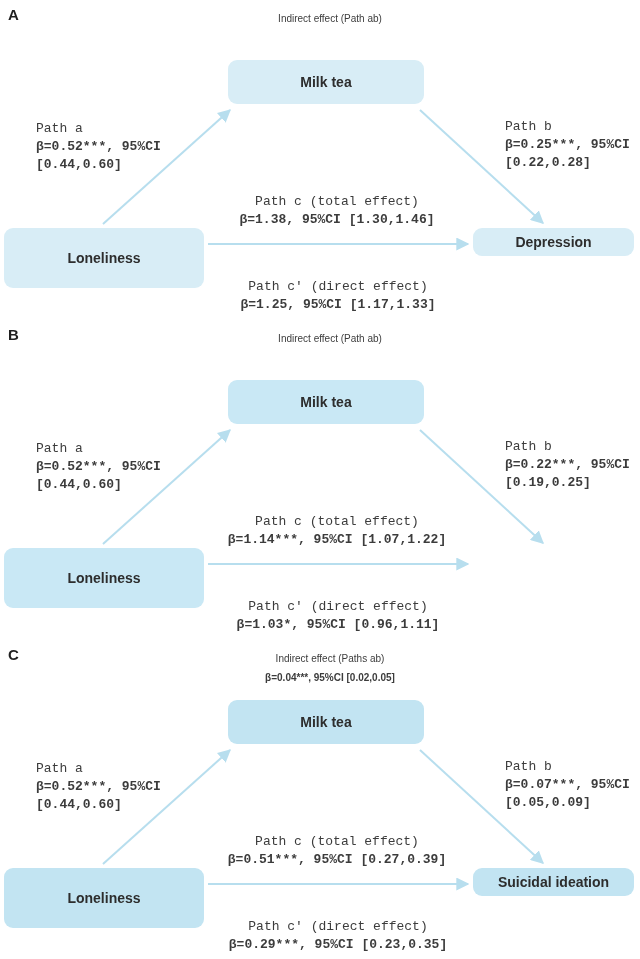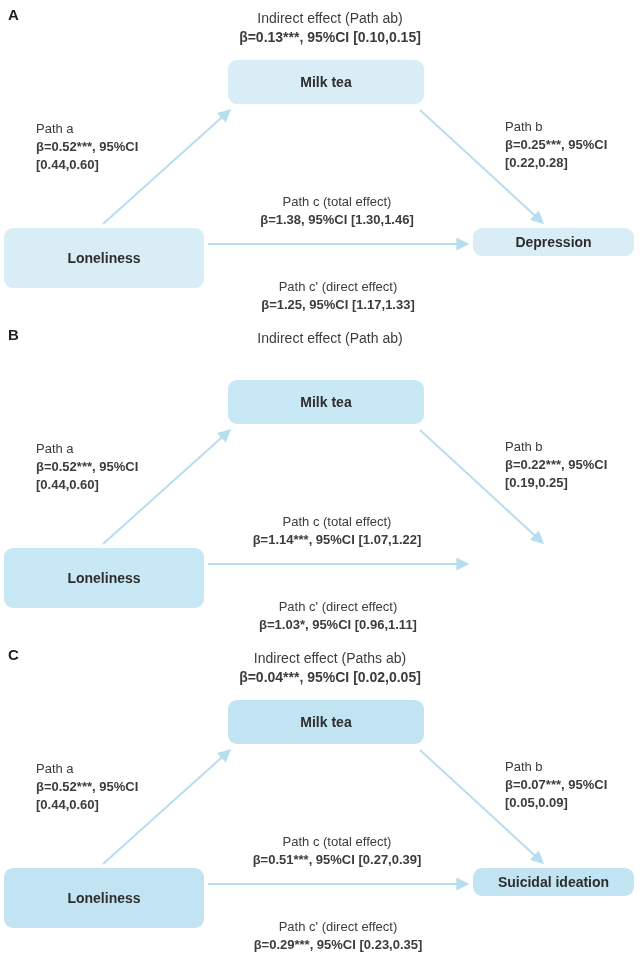--- a/index.html
+++ b/index.html
@@ -16,37 +16,37 @@
   #panel-b { top: 320px; height: 320px; }
   #panel-c { top: 640px; height: 319px; }
 
   .panel-letter {
     position: absolute; top: 6px; left: 8px;
     font-weight: bold; font-size: 15px; color: #1f1f1f;
   }
 
   .indirect {
     position: absolute; top: 9px; left: 150px; width: 360px;
-    text-align: center; font-size: 14px; line-height: 19px;
+    text-align: center; font-size: 10px; line-height: 19px;
   }
   .val { font-weight: bold; }
 
   .box {
     position: absolute; border-radius: 9px;
     display: flex; align-items: center; justify-content: center;
     font-weight: bold; font-size: 14px; color: #2d2d2d; text-align: center;
   }
   .tone-a .box { background: var(--box-a, #d8edf6); }
   .tone-b .box { background: var(--box-b, #c9e8f5); }
   .tone-c .box { background: var(--box-c, #c2e4f2); }
   .box.mediator  { left: 228px; top: 60px;  width: 196px; height: 44px; }
   .box.predictor { left: 4px;   top: 228px; width: 200px; height: 60px; }
   .box.outcome   { left: 473px; top: 228px; width: 161px; height: 28px; }
 
-  .pathlabel { position: absolute; font-size: 13px; line-height: 18px; }
+  .pathlabel { position: absolute; font-size: 13px; line-height: 18px; font-family: Liberation Mono, monospace; }
   .path-a  { left: 36px;  top: 120px; width: 170px; }
   .path-b  { left: 505px; top: 118px; width: 132px; }
   .path-c  { left: 187px; top: 193px; width: 300px; text-align: center; }
   .path-cp { left: 188px; top: 254px; width: 300px; text-align: center; margin-top: 24px; }
 
   svg.arrows { position: absolute; left: 0; top: 0; width: 640px; height: 100%; pointer-events: none; }
   svg.arrows line { stroke: var(--arrow, #b7deee); stroke-width: 2; }
   #arrowhead path { fill: var(--arrow, #b7deee); }
   .defs-holder { position: absolute; width: 0; height: 0; }
 </style>
@@ -60,21 +60,20 @@
     </marker>
   </defs>
 </svg>
 
 <div class="figure">
 
   <section class="panel tone-a" id="panel-a">
     <div class="panel-letter">A</div>
     <div class="indirect">
       <div>Indirect effect (Path ab)</div>
-      <div class="val">β=0.13***, 95%CI [0.10,0.15]</div>
     </div>
     <svg class="arrows">
       <line x1="103" y1="224" x2="230" y2="110" marker-end="url(#arrowhead)"></line>
       <line x1="420" y1="110" x2="543" y2="223" marker-end="url(#arrowhead)"></line>
       <line x1="208" y1="244" x2="468" y2="244" marker-end="url(#arrowhead)"></line>
     </svg>
     <div class="box mediator">Milk tea</div>
     <div class="box predictor">Loneliness</div>
     <div class="box outcome">Depression</div>
     <div class="pathlabel path-a">

